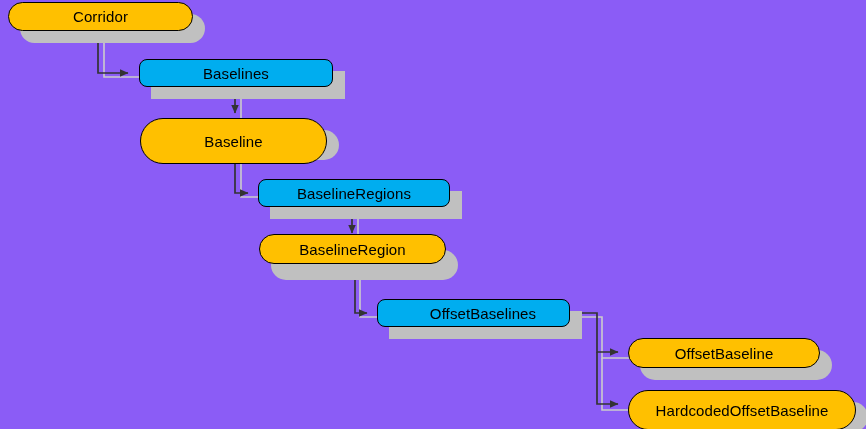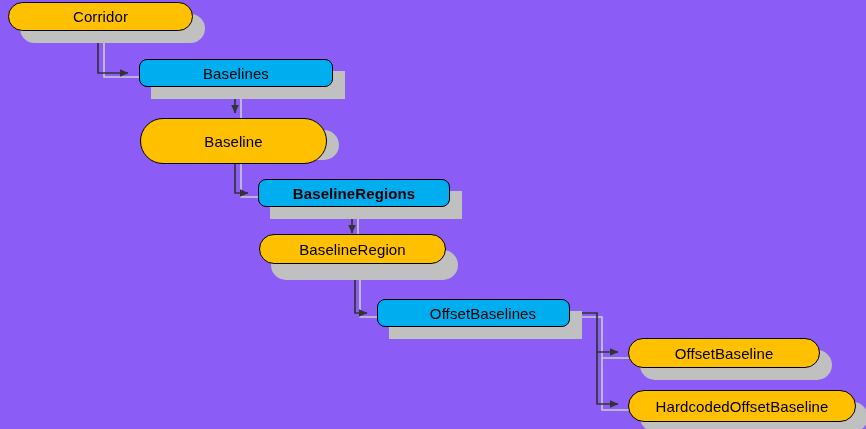--- a/index.html
+++ b/index.html
@@ -100,37 +100,37 @@
   <div class="node node-class" style="left:139px; top:59px; width:194px; height:28px;">
     <span>Baselines</span>
   </div>
 
   <div class="node-shadow shadow-interface" style="left:152px; top:130px; width:187px; height:30px;"></div>
   <div class="node node-interface" style="left:140px; top:118px; width:187px; height:46px;">
     <span>Baseline</span>
   </div>
 
   <div class="node-shadow shadow-class" style="left:270px; top:191px; width:192px; height:28px;"></div>
-  <div class="node node-class" style="left:258px; top:179px; width:192px; height:28px;font-weight:bold;">
+  <div class="node node-class" style="left:258px; top:179px; width:192px; height:28px;">
     <span>BaselineRegions</span>
   </div>
 
   <div class="node-shadow shadow-interface" style="left:271px; top:250px; width:187px; height:30px;"></div>
   <div class="node node-interface" style="left:259px; top:234px; width:187px; height:30px;">
     <span>BaselineRegion</span>
   </div>
 
   <div class="node-shadow shadow-class" style="left:389px; top:311px; width:193px; height:28px;"></div>
   <div class="node node-class" style="left:377px; top:299px; width:193px; height:28px;padding-left:19px;">
     <span>OffsetBaselines</span>
   </div>
 
   <div class="node-shadow shadow-interface" style="left:640px; top:350px; width:192px; height:30px;"></div>
   <div class="node node-interface" style="left:628px; top:338px; width:192px; height:30px;">
     <span>OffsetBaseline</span>
   </div>
 
   <div class="node-shadow shadow-interface" style="left:640px; top:402px; width:228px; height:30px;"></div>
-  <div class="node node-interface" style="left:628px; top:390px; width:228px; height:32px;">
+  <div class="node node-interface" style="left:628px; top:390px; width:228px; height:40px;">
     <span>HardcodedOffsetBaseline</span>
   </div>
 
 </div>
 
 </body></html>

